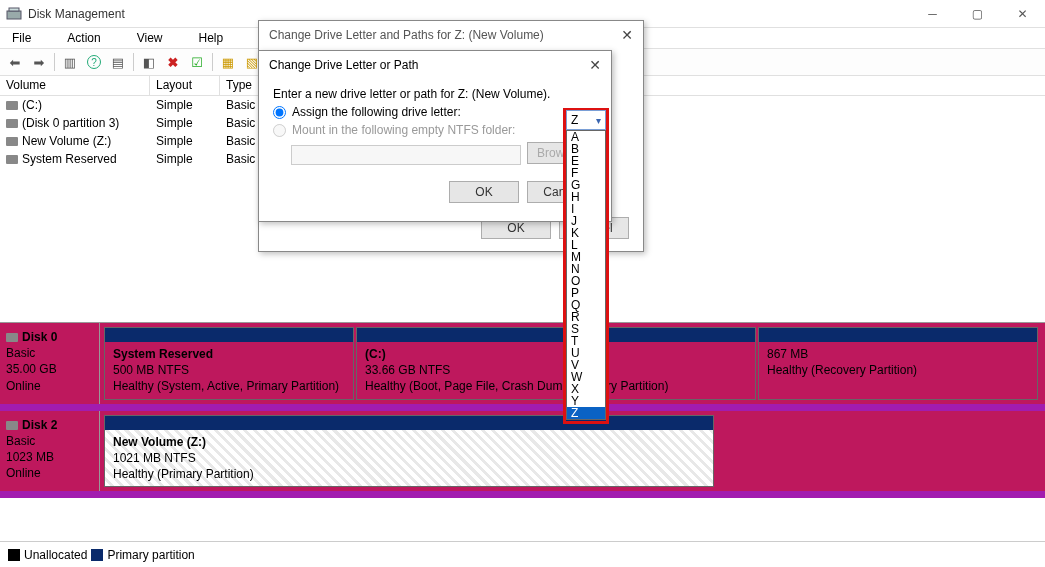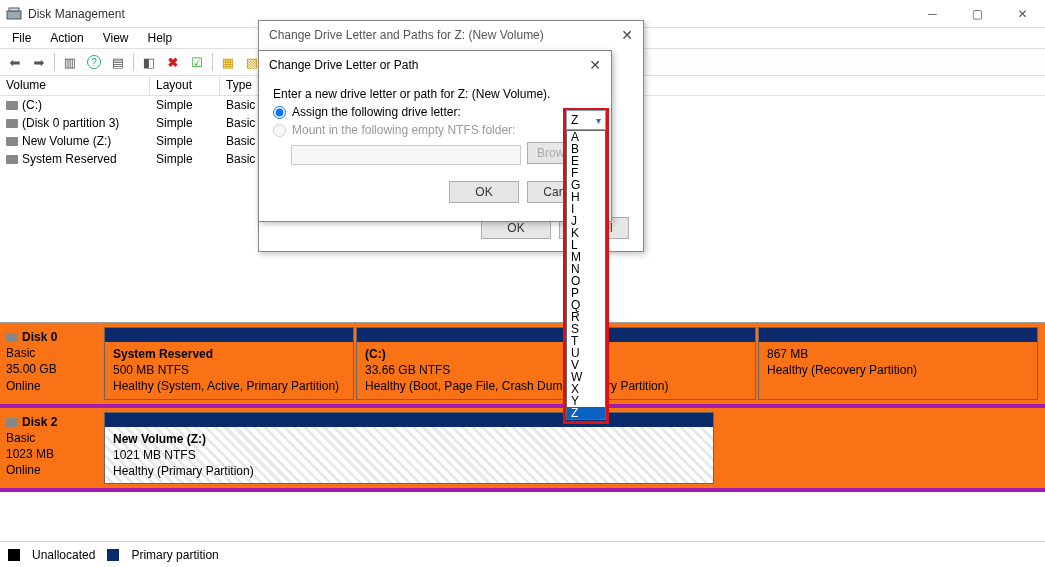--- a/index.html
+++ b/index.html
@@ -2,41 +2,41 @@
 <html><head>
 <meta charset="utf-8">
 <style>
   * { box-sizing: border-box; font-family: "Segoe UI", Tahoma, sans-serif; }
   body { margin:0; background:#fff; font-size:12px; color:#000; width:1045px; height:567px; overflow:hidden; position:relative;}
   .titlebar { height:28px; display:flex; align-items:center; padding:0 0 0 6px; border-bottom:1px solid #e0e0e0;}
   .titlebar .appicon { width:16px; height:16px; margin-right:6px; display:flex; align-items:center; justify-content:center;}
   .titlebar .title { flex:1; color:#333; font-size:12px;}
   .winbtns { display:flex; height:100%;}
   .winbtns div { width:45px; display:flex; align-items:center; justify-content:center; color:#555;}
-  .menubar { height:20px; display:flex; align-items:center; padding:0 4px; gap:3px;}
+  .menubar { height:20px; display:flex; align-items:center; padding:0 4px; gap:20px;}
   .menubar span { padding:2px 8px;}
   .toolbar { height:28px; border-top:1px solid #e0e0e0; border-bottom:1px solid #e0e0e0; display:flex; align-items:center; padding:0 4px; gap:2px; background:#fdfdfd;}
   .toolbar .tb { width:22px; height:22px; display:flex; align-items:center; justify-content:center; color:#555; font-size:13px;}
   .toolbar .sep { width:1px; height:18px; background:#ccc; margin:0 2px;}
   .listhdr { height:20px; display:flex; border-bottom:1px solid #e0e0e0; background:#fff;}
   .listhdr div { border-right:1px solid #e0e0e0; padding:2px 6px; font-size:12px;}
   .c-vol{width:150px;} .c-lay{width:70px;} .c-typ{width:70px;}
   .listbody { }
   .listrow { display:flex; height:18px; align-items:center;}
   .listrow div { padding:0 6px; font-size:12px; white-space:nowrap; overflow:hidden;}
   .diskzone { position:absolute; left:0; right:0; bottom:26px; top:322px; border-top:1px solid #999;}
-  .diskrow { display:flex; border-bottom:4px solid #a21caf; background:#f97316;}
+  .diskrow { display:flex; border-bottom:7px solid #a21caf; background:#be185d;}
   .diskinfo { width:100px; border-right:1px solid #999; padding:6px 6px; font-size:12px; line-height:1.35;}
   .diskinfo b{font-weight:600;}
   .partstrip { flex:1; display:flex; padding:4px; gap:0;}
   .part { border:1px solid #666; margin-right:2px; display:flex; flex-direction:column;}
   .part .stripe { height:14px; background:#0a2a6b;}
   .part .pbody { padding:4px 8px; font-size:12px; line-height:1.35; flex:1;}
   .part.hatched .pbody { background:repeating-linear-gradient(45deg,#fff,#fff 4px,#e8e8e8 4px,#e8e8e8 7px);}
-  .legend { position:absolute; left:0; right:0; bottom:0; height:26px; border-top:1px solid #ccc; display:flex; align-items:center; padding:0 8px; gap:12px; font-size:12px;}
+  .legend { position:absolute; left:0; right:0; bottom:0; height:26px; border-top:1px solid #ccc; display:flex; align-items:center; padding:0 8px; gap:4px; font-size:12px;}
   .legend .sw{width:12px;height:12px;display:inline-block;}
   
   .dialog { position:absolute; background:#fff; border:1px solid #888; box-shadow:2px 2px 6px rgba(0,0,0,.25);}
   .dlg-title { height:28px; display:flex; align-items:center; padding:0 10px; color:#555; font-size:12px;}
   .dlg-title .x{ margin-left:auto; font-size:14px; color:#444;}
   .dlg-body { padding:8px 14px;}
   .dlg-buttons { display:flex; justify-content:flex-end; gap:8px; padding:8px 14px 12px;align-items:flex-end;}
   button.win { min-width:70px; height:22px; font-size:12px; background:#e6e6e6; border:1px solid #adadad; color:#333;}
   button.win:disabled{ color:#aaa;}
   .radio-row { display:flex; align-items:center; gap:6px; margin:4px 0;}

